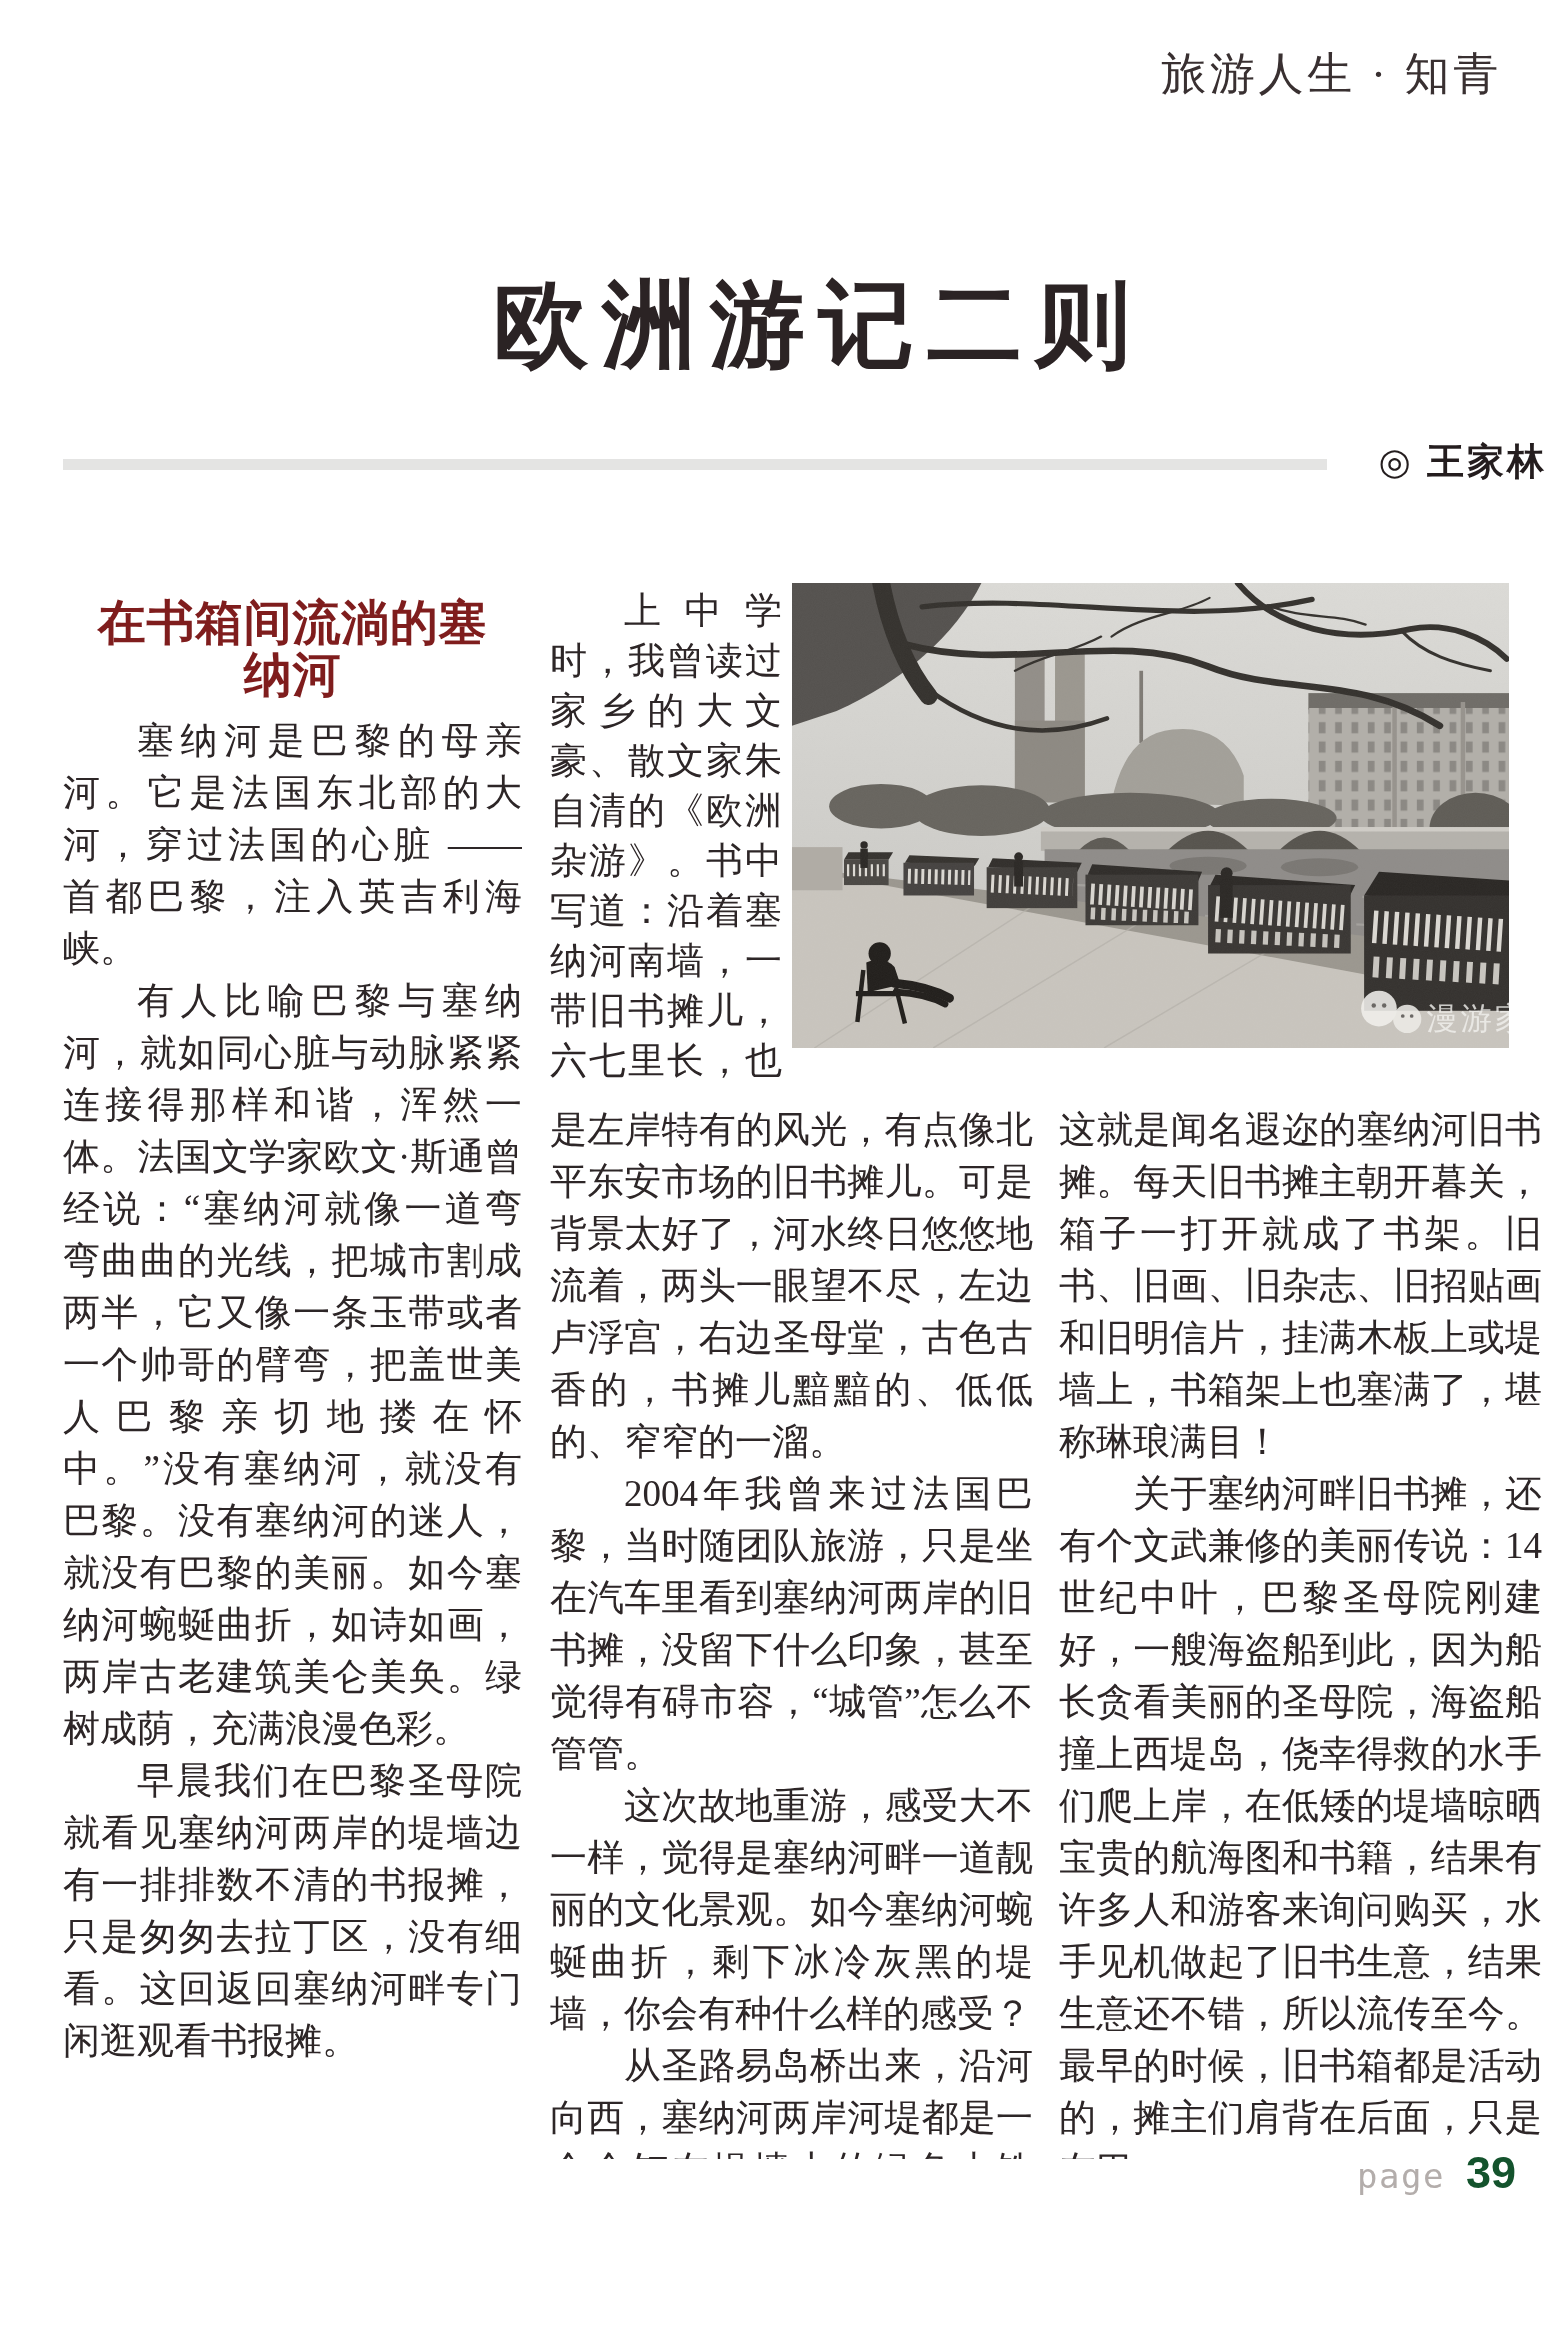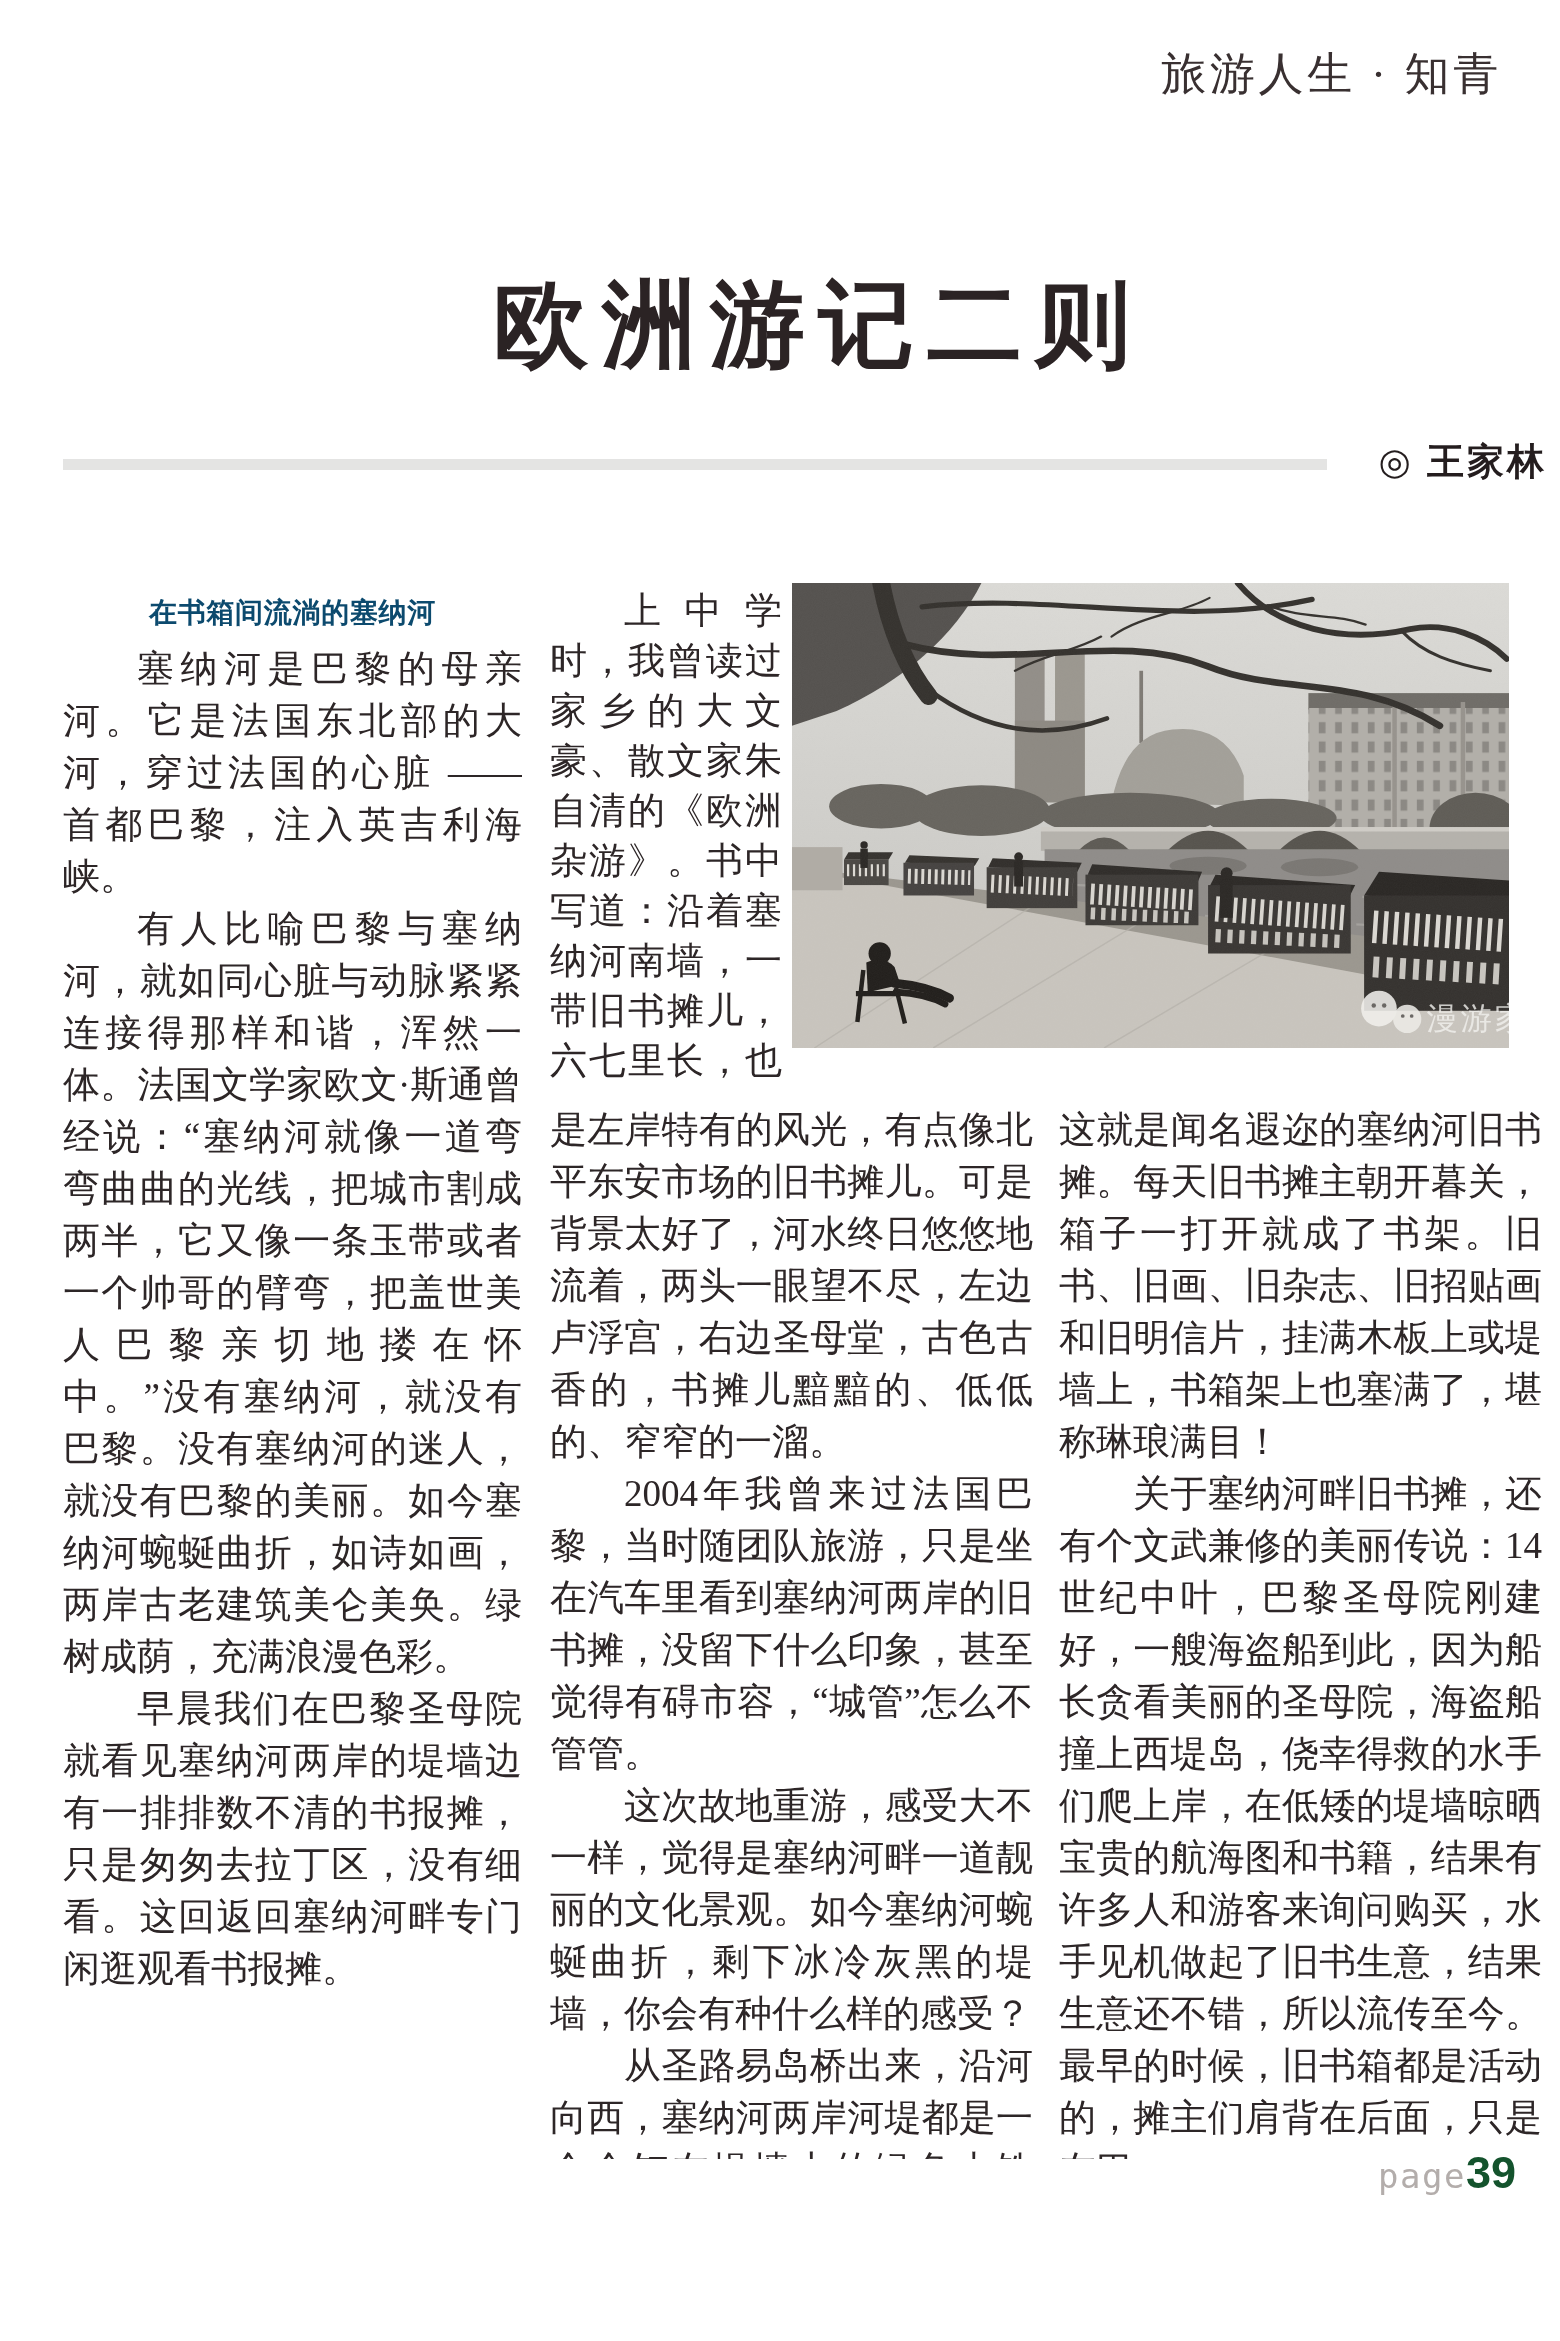--- a/index.html
+++ b/index.html
@@ -15,35 +15,35 @@
 
   .byline-rule{position:absolute;left:63px;top:459px;width:1264px;height:11px;background:#e4e4e3;}
   .byline{position:absolute;left:1354px;top:440px;width:193px;font-family:"Liberation Sans","DejaVu Sans",sans-serif;
         font-weight:700;font-size:37px;line-height:43px;color:#241d1e;letter-spacing:3px;white-space:nowrap;text-align:right;}
 
   .col{position:absolute;text-align:justify;font-size:37px;line-height:52px;}
   .col p{margin:0;text-indent:2em;}
   .col p.noindent{text-indent:0;}
 
   .col1{left:63px;top:583px;width:459px;height:1568px;overflow:hidden;}
-  .col1 h2{margin:4px;font-family:"Liberation Sans","DejaVu Sans",sans-serif;font-weight:700;
-        font-size:28px;line-height:52px;text-align:center;text-indent:0;color:#0c4a6e;letter-spacing:0.7px;}
+  .col1 h2{margin:14px;font-family:"Liberation Sans","DejaVu Sans",sans-serif;font-weight:700;
+        font-size:48px;line-height:52px;text-align:center;text-indent:0;color:#7f1d1d;letter-spacing:0.7px;}
 
   .col2-narrow{position:absolute;left:550px;top:586px;width:232px;height:502px;overflow:hidden;
         text-align:justify;font-size:37px;line-height:50px;}
   .col2-narrow p{margin:0;text-indent:2em;text-align-last:justify;}
 
   .col2{left:550px;top:1104px;width:483px;height:1055px;overflow:hidden;}
   .col3{left:1059px;top:1104px;width:483px;height:1055px;overflow:hidden;}
 
   .photo{position:absolute;left:792px;top:583px;width:717px;height:465px;background:#cfcecb;}
   .photo svg{display:block;width:100%;height:100%;}
 
   .footer{position:absolute;left:1308px;top:2147px;width:208px;display:flex;align-items:baseline;
-        justify-content:flex-end;}
+        justify-content:flex-end;gap:21px;}
   .footer .page-label{font-family:"DejaVu Sans Mono","Liberation Mono",monospace;
         font-size:34px;color:#b3adab;letter-spacing:1.5px;}
   .footer .page-number{font-family:"Liberation Sans","DejaVu Sans",sans-serif;font-weight:700;
         font-size:45px;color:#14532d;}
 </style>
 </head>
 <body>
 
 <div class="page">
 

